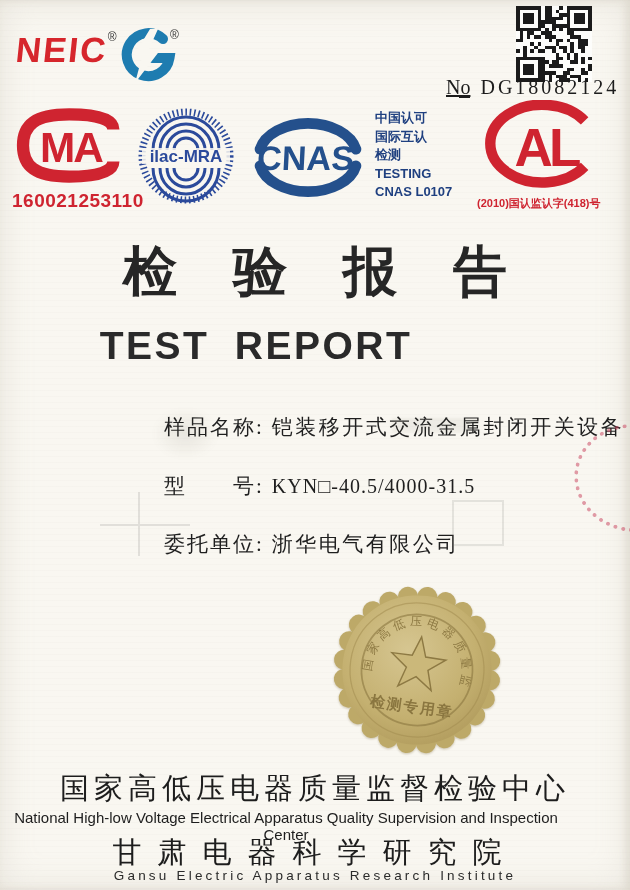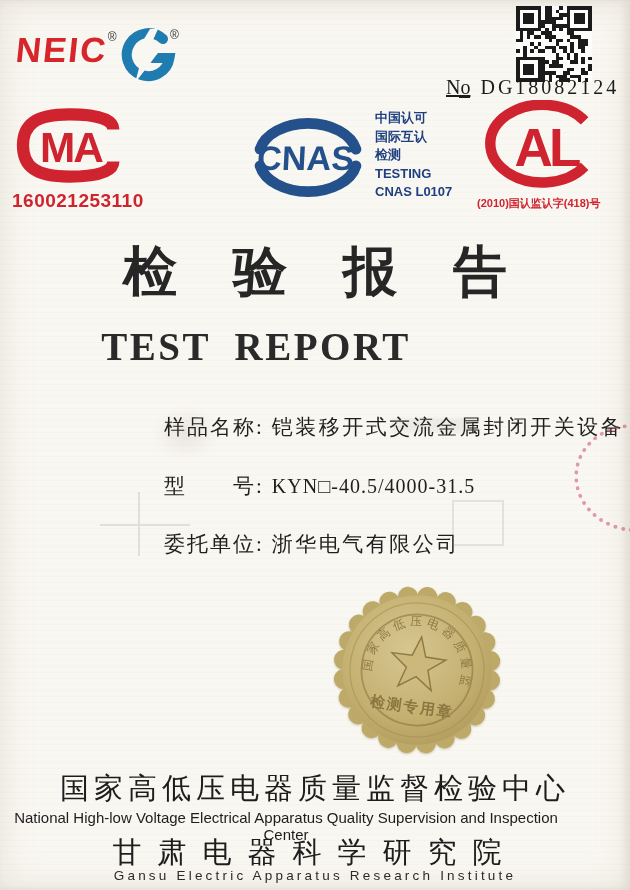--- a/index.html
+++ b/index.html
@@ -25,21 +25,21 @@
   .qr{left:516px;top:6px;width:76px;height:76px;}
   
   .cma-number{color:#cf2430;font-weight:bold;font-size:19px;letter-spacing:.5px;}
   .recognition{left:375px;top:109px;line-height:18.5px;font-size:13px;color:#1f4080;}
   .rec-zh{font-weight:600;}
   .rec-en{font-weight:700;}
   .cal-caption{color:#cf2430;font-weight:bold;font-size:11px;margin-top:2px;letter-spacing:0;}
   
   .title-zh{left:0;top:236px;width:630px;text-align:center;font-size:54px;font-weight:700;color:#262626;
     letter-spacing:56px;padding-left:56px;box-sizing:border-box;margin:0;}
-  .title-en{left:0;top:324px;width:512px;text-align:center;font-family:Liberation Serif, serif;
+  .title-en{left:0;top:324px;width:512px;text-align:center;font-family:Liberation Sans, sans-serif;
     font-size:39px;font-weight:700;color:#2a2a2a;letter-spacing:2.5px;word-spacing:12px;margin:0;}
   
   .field-row{left:143px;font-family:"Liberation Serif", serif;font-size:21px;color:#1f1f1f;white-space:pre;}
   .f-label{letter-spacing:2px;}
   .f-value{letter-spacing:2.5px;margin-left:8px;}
   .f-value.mono{font-family:Liberation Serif, serif;font-size:20px;letter-spacing:1px;}
   
   .seal{left:329px;top:582px;width:176px;height:176px;filter:drop-shadow(0 1px 1px rgba(120,100,50,.35));}
   
   .edge-stamp{right:-64px;top:424px;width:112px;height:100px;border:4px dotted rgba(199,62,90,.5);
@@ -319,20 +319,37 @@
   </div>
 
   <div class="abs" style="left:12px;top:106px;width:118px;text-align:center;">
     <svg width="116" height="80" viewBox="0 0 120 85">
       <path d="M 105 25 C 105 14 88 9 58 9 C 22 9 9 20 9 42 C 9 64 22 75 58 75 C 88 75 105 70 105 59" fill="none" stroke="#cf2430" stroke-width="13"></path>
       <text x="27" y="59" font-size="45" font-weight="bold" fill="#cf2430" letter-spacing="-2">MA</text>
     </svg>
     <div class="cma-number">160021253110</div>
   </div>
 
+  <div class="abs" style="left:136px;top:106px;">
+    <svg width="100" height="100" viewBox="-50 -50 100 100">
+      <circle r="44" fill="none" stroke="#2b4a9b" stroke-width="7" stroke-dasharray="1.6 2.7"></circle>
+      <g fill="none" stroke="#2b4a9b" stroke-width="3">
+        <path d="M -12 -6 A 12 12 0 0 1 12 -6"></path>
+        <path d="M -19 -6 A 19 19 0 0 1 19 -6"></path>
+        <path d="M -26 -6 A 26 26 0 0 1 26 -6"></path>
+        <path d="M -33 -6 A 33 33 0 0 1 33 -6"></path>
+        <path d="M -12 12 A 12 12 0 0 0 12 12"></path>
+        <path d="M -19 12 A 19 19 0 0 0 19 12"></path>
+        <path d="M -26 12 A 26 26 0 0 0 26 12"></path>
+        <path d="M -33 12 A 33 33 0 0 0 33 12"></path>
+      </g>
+      <rect x="-44" y="-8" width="88" height="16" fill="#f9f7f1" opacity=".85"></rect>
+      <text x="0" y="6" text-anchor="middle" font-size="17" font-weight="bold" fill="#2b4a9b">ilac-MRA</text>
+    </svg>
+  </div>
 
   <div class="abs" style="left:251px;top:114px;">
     <svg width="114" height="88" viewBox="0 0 116 90">
       <path d="M 9 36 A 50 33 0 0 1 107 36" fill="none" stroke="#24508c" stroke-width="11" stroke-linecap="round"></path>
       <path d="M 107 53 A 50 33 0 0 1 9 53" fill="none" stroke="#24508c" stroke-width="11" stroke-linecap="round"></path>
       <text x="58" y="57" text-anchor="middle" font-size="35" font-weight="bold" fill="#24508c" transform="skewX(-3)">CNAS</text>
     </svg>
   </div>
 
   <div class="abs recognition">

